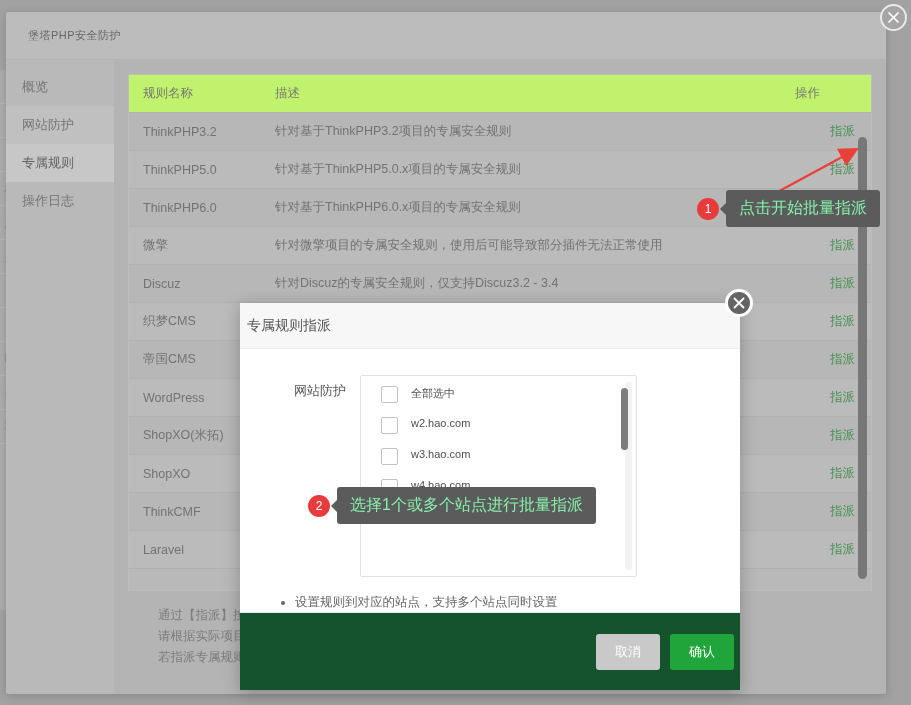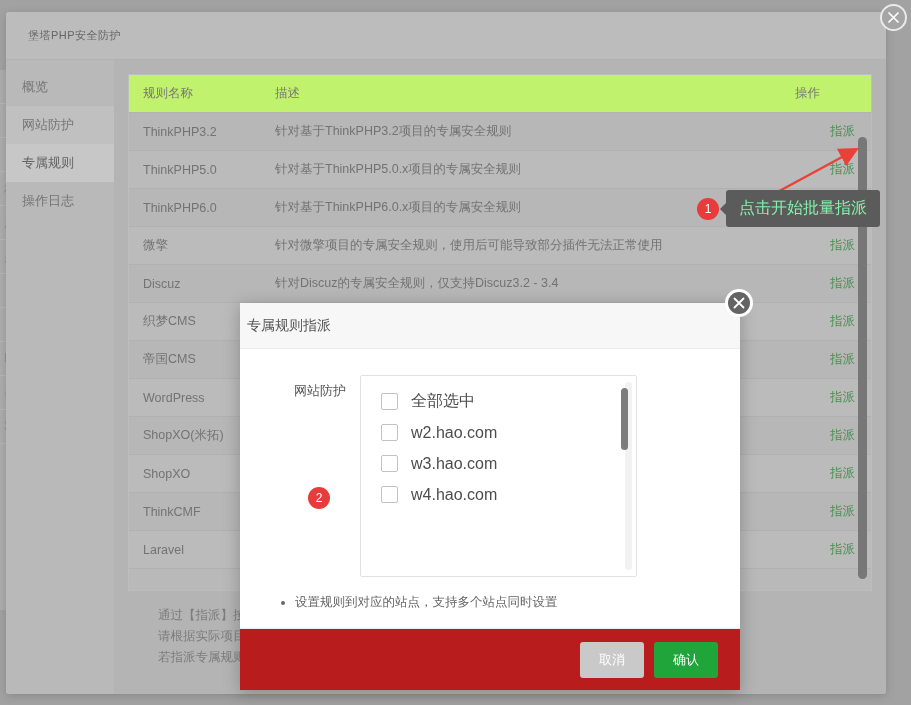--- a/index.html
+++ b/index.html
@@ -94,33 +94,33 @@
     background:#646464;border:3px solid #fff;box-sizing:border-box;cursor:pointer;
   }
   #modal-close svg{position:absolute;left:3px;top:3px;}
   #modal-body{padding:26px 0 0 0;height:250px;box-sizing:border-box;position:relative;}
   .form-row{display:flex;align-items:flex-start;}
   .form-label{width:120px;text-align:right;font-size:13px;color:#555;
      padding-right:14px;padding-top:7px;box-sizing:border-box;}
   .site-box{width:275px;height:200px;border:1px solid #e2e2e2;border-radius:2px;
      position:relative;overflow:hidden;background:#fff;}
   .site-list{padding:10px 0 0 0;}
-  .site-item{display:flex;align-items:center;height:31px;padding-left:20px;
-     font-size:16px;color:#4d4d4d;cursor:pointer;}
+  .site-item{display:flex;height:31px;padding-left:20px;
+     font-size:11px;color:#4d4d4d;cursor:pointer;}
   .cbox{width:15px;height:15px;border:1px solid #c2c2c2;border-radius:2px;
      background:#fff;margin-right:13px;flex:none;}
   .site-scroll-track{position:absolute;right:4px;top:6px;width:7px;bottom:6px;
      background:#f2f2f2;border-radius:4px;}
   .site-scroll-thumb{position:absolute;right:4px;top:6px;width:7px;height:62px;
      background:#7d7d7d;border-radius:4px;}
   #modal-hints{margin:7px;padding:8px 0 0 48px;list-style:disc;}
   #modal-hints li{color:#666;font-size:12.5px;line-height:20px;}
-  #modal-footer{position:absolute;left:0;right:0;bottom:0;height:62px;
-     background:#b91c1c;border-top:1px solid #ececec;
-     display:flex;align-items:center;justify-content:flex-end;padding-right:22px;
+  #modal-footer{position:absolute;left:0;right:0;bottom:0;height:78px;
+     background:#14532d;border-top:1px solid #ececec;
+     display:flex;align-items:center;justify-content:flex-end;padding-right:6px;
      box-sizing:border-box;}
   .btn{border:none;border-radius:3px;font-size:13px;color:#fff;cursor:pointer;
        padding:9px 19px;margin-left:10px;font-family:inherit;}
   .btn-cancel{background:#c9c9c9;}
   .btn-ok{background:#20a53a;font-family:Liberation Mono, monospace;}
 
   
   .annot{position:absolute;display:flex;align-items:center;}
   .annot-badge{width:22px;height:22px;border-radius:50%;background:#e83b3b;color:#fff;
     font-size:12px;display:flex;align-items:center;justify-content:center;flex:none;
@@ -325,15 +325,16 @@
       </div>
     </div>
   </div>
 
   <div class="annot" id="annot-1">
     <div class="annot-badge">1</div>
     <div class="annot-bubble">点击开始批量指派</div>
   </div>
   <div class="annot" id="annot-2">
     <div class="annot-badge">2</div>
+    <div class="annot-bubble">选择1个或多个站点进行批量指派</div>
   </div>
 
 </div>
 
 </body></html>

